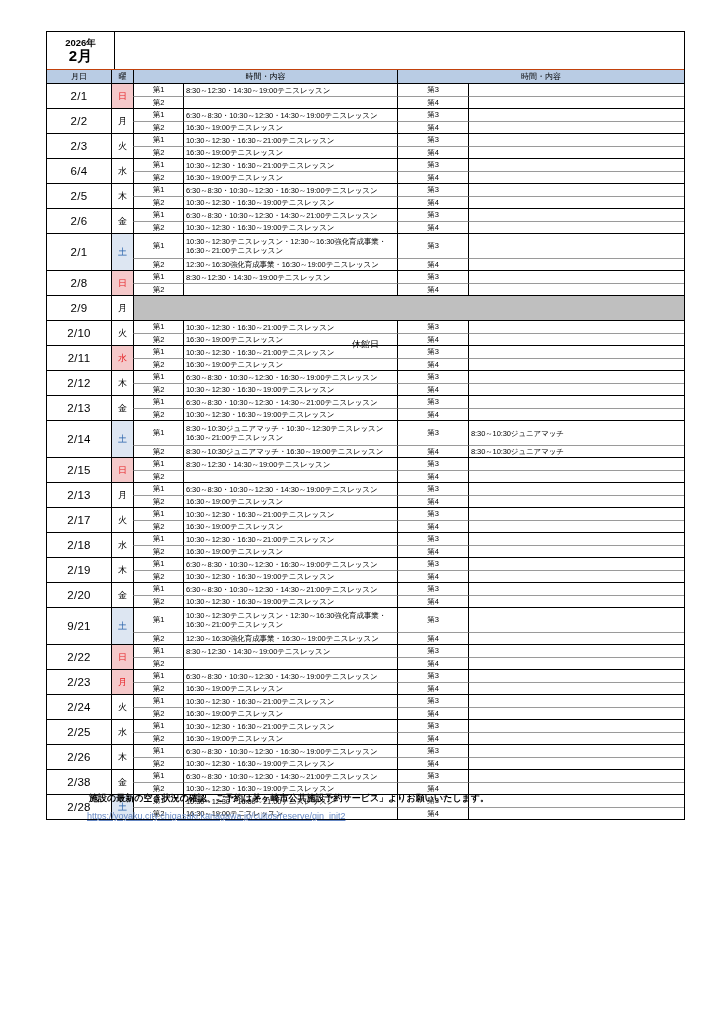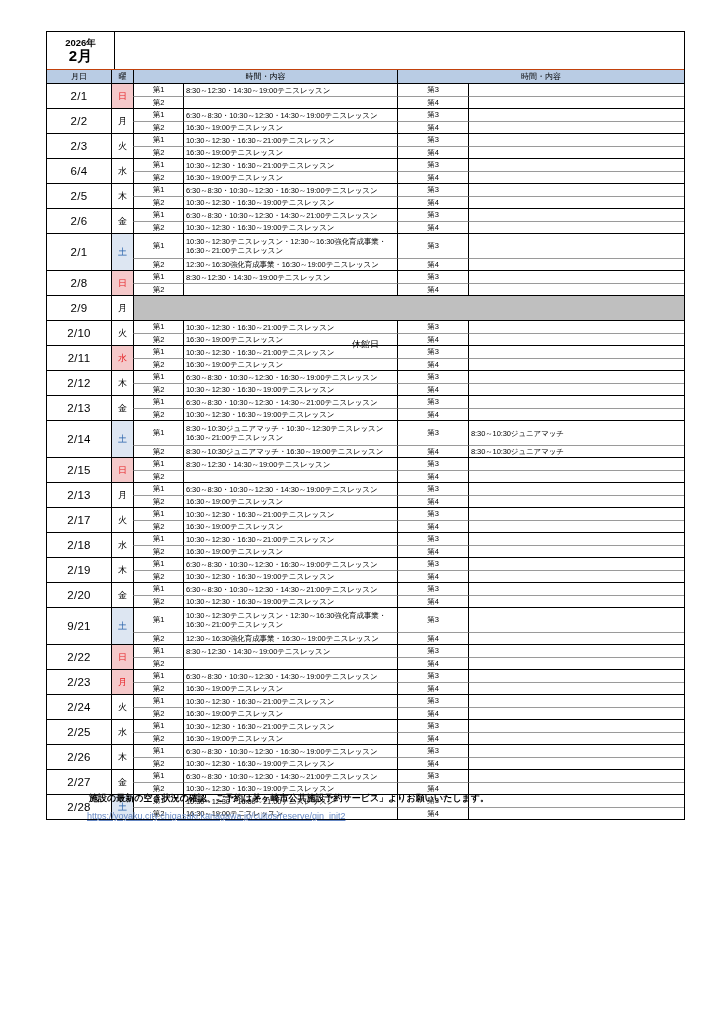--- a/index.html
+++ b/index.html
@@ -445,21 +445,21 @@
           <div class="g con r1">6:30～8:30・10:30～12:30・16:30～19:00テニスレッスン</div>
           <div class="g lab r1">第3</div>
           <div class="g con r1"></div>
           <div class="g lab r2">第2</div>
           <div class="g con r2">10:30～12:30・16:30～19:00テニスレッスン</div>
           <div class="g lab r2">第4</div>
           <div class="g con r2"></div>
         </div>
       </div>
       <div class="day-row">
-        <div class="c-date">2/27</div>
+        <div class="c-date">2/38</div>
         <div class="c-dow dow-weekday">金</div>
         <div class="day-grid">
           <div class="g lab r1">第1</div>
           <div class="g con r1">6:30～8:30・10:30～12:30・14:30～21:00テニスレッスン</div>
           <div class="g lab r1">第3</div>
           <div class="g con r1"></div>
           <div class="g lab r2">第2</div>
           <div class="g con r2">10:30～12:30・16:30～19:00テニスレッスン</div>
           <div class="g lab r2">第4</div>
           <div class="g con r2"></div>

